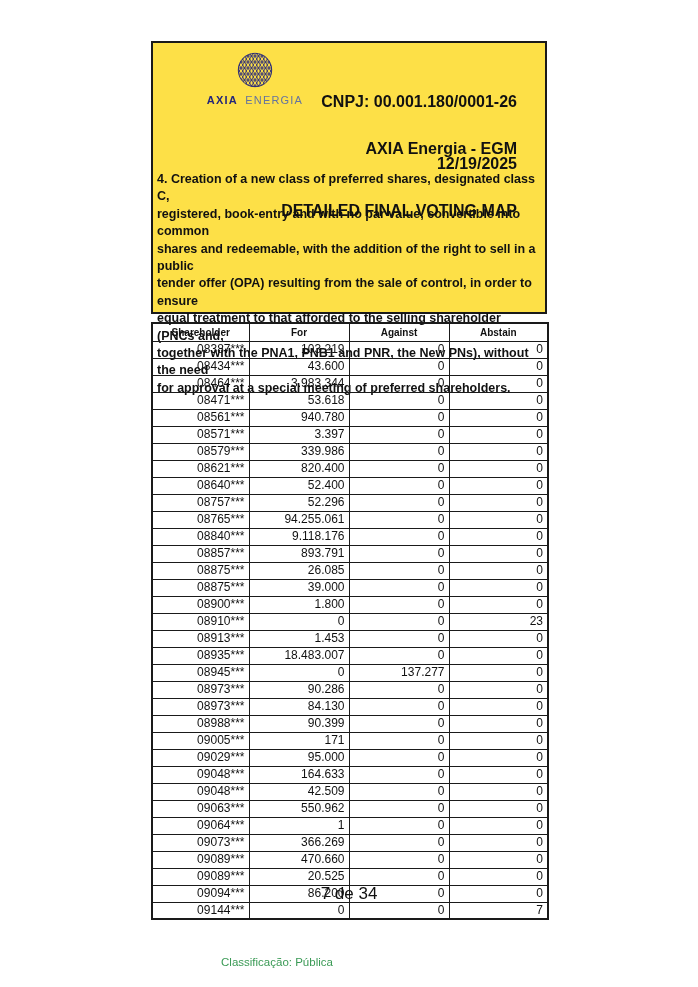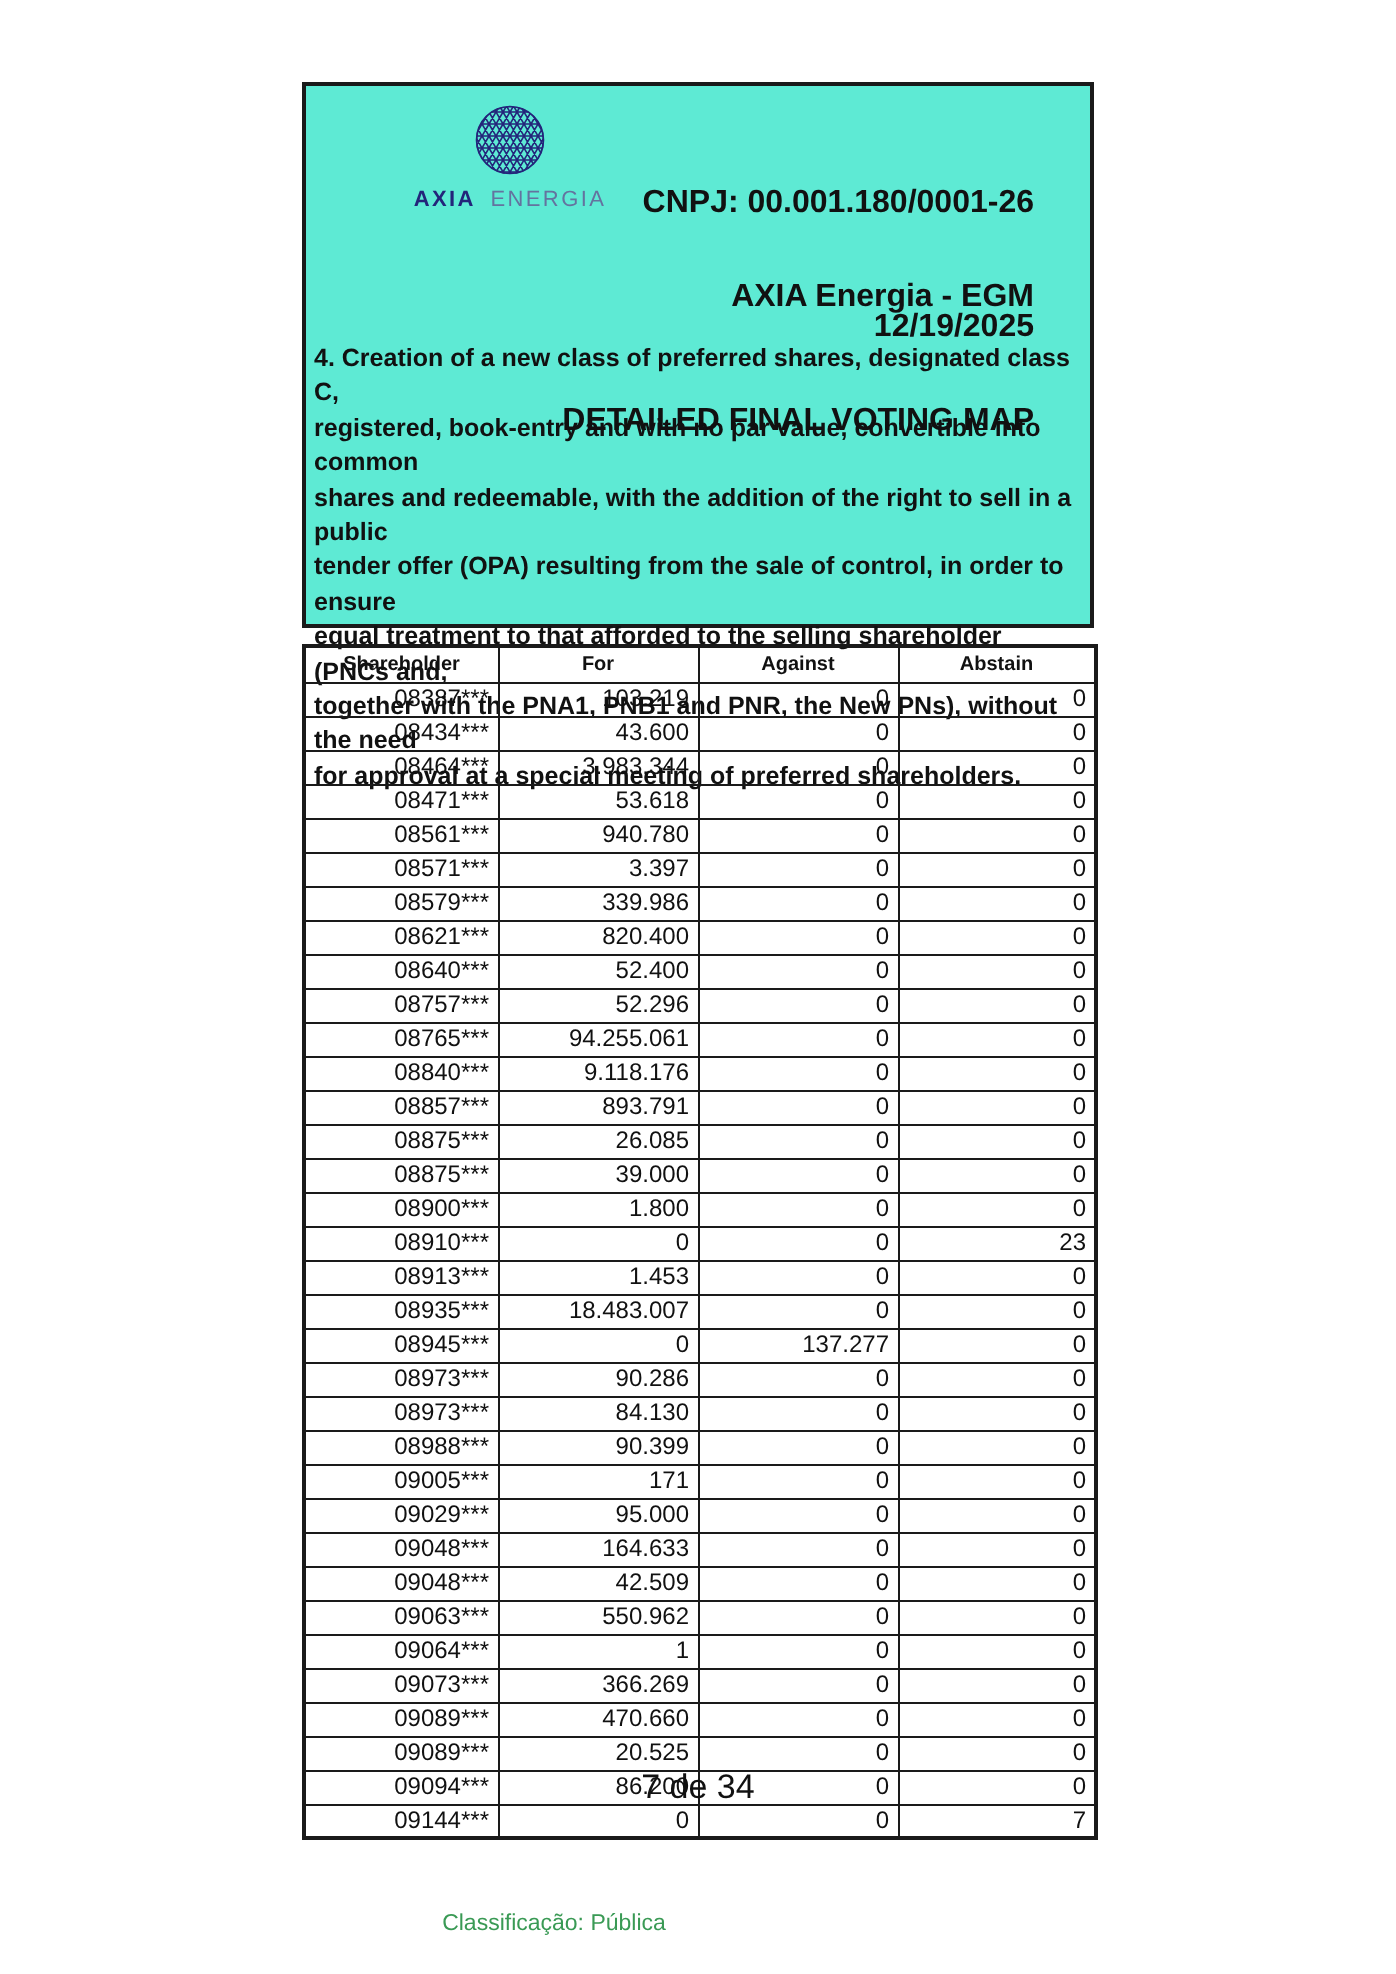--- a/index.html
+++ b/index.html
@@ -1,21 +1,21 @@
 <!DOCTYPE html>
 <html><head>
 <meta charset="utf-8">
 <style>
   * { margin:0; padding:0; box-sizing:border-box; }
   html,body { width:698px; height:987px; background:#ffffff; }
   body { position:relative; font-family:"Liberation Sans", sans-serif; color:#111; }
 
   .frame {
     position:absolute; left:151px; top:41px; width:396px; height:273px;
-    border:2px solid #1a1a1a; background:#5eead4;
+    border:2px solid #1a1a1a; background:#fde047;
   }
 
   .logo { position:absolute; left:36px; top:7px; width:132px; text-align:center; }
   .logo svg { display:block; margin:0 auto; }
   .logo-text { margin-top:2px; font-size:11px; letter-spacing:1.2px; white-space:nowrap; }
   .logo-text .axia { font-weight:bold; color:#23257a; }
   .logo-text .energia { font-weight:normal; color:#64739f; margin-left:3px; }
 
   .header-text {
     position:absolute; top:20px; left:124px; width:240px;

